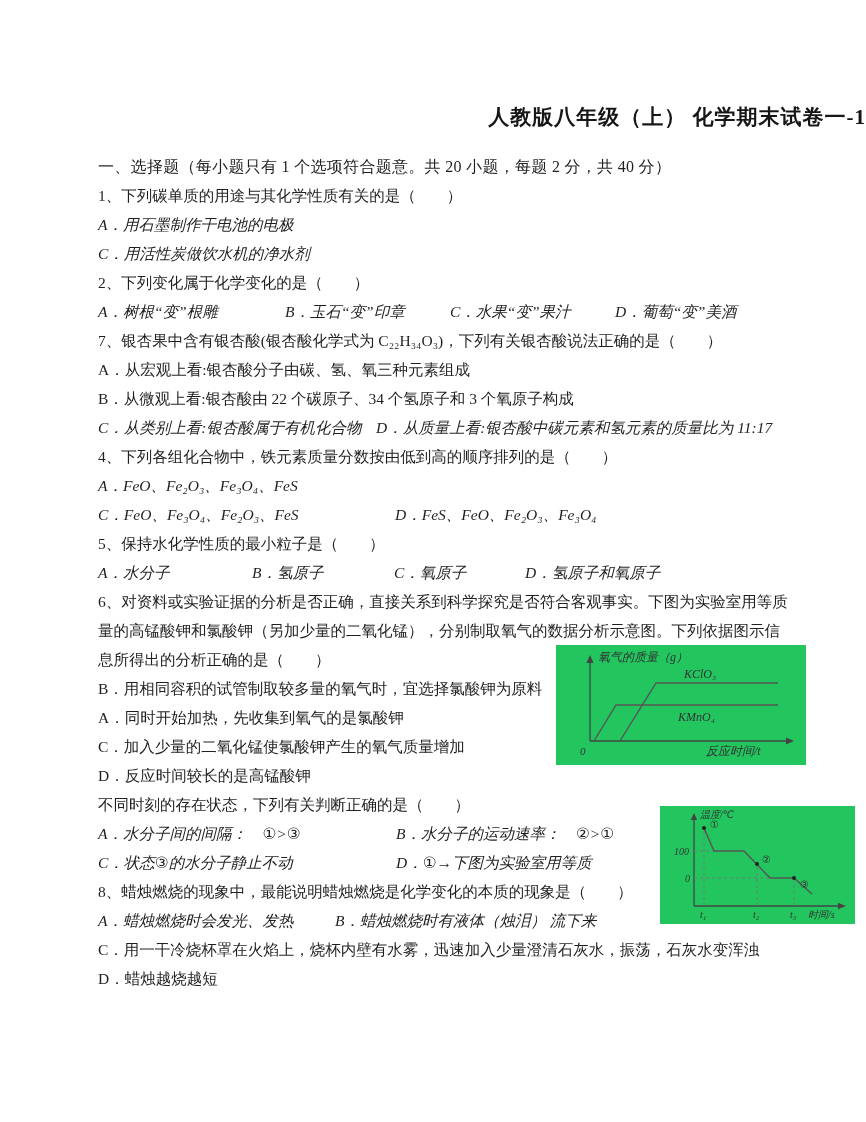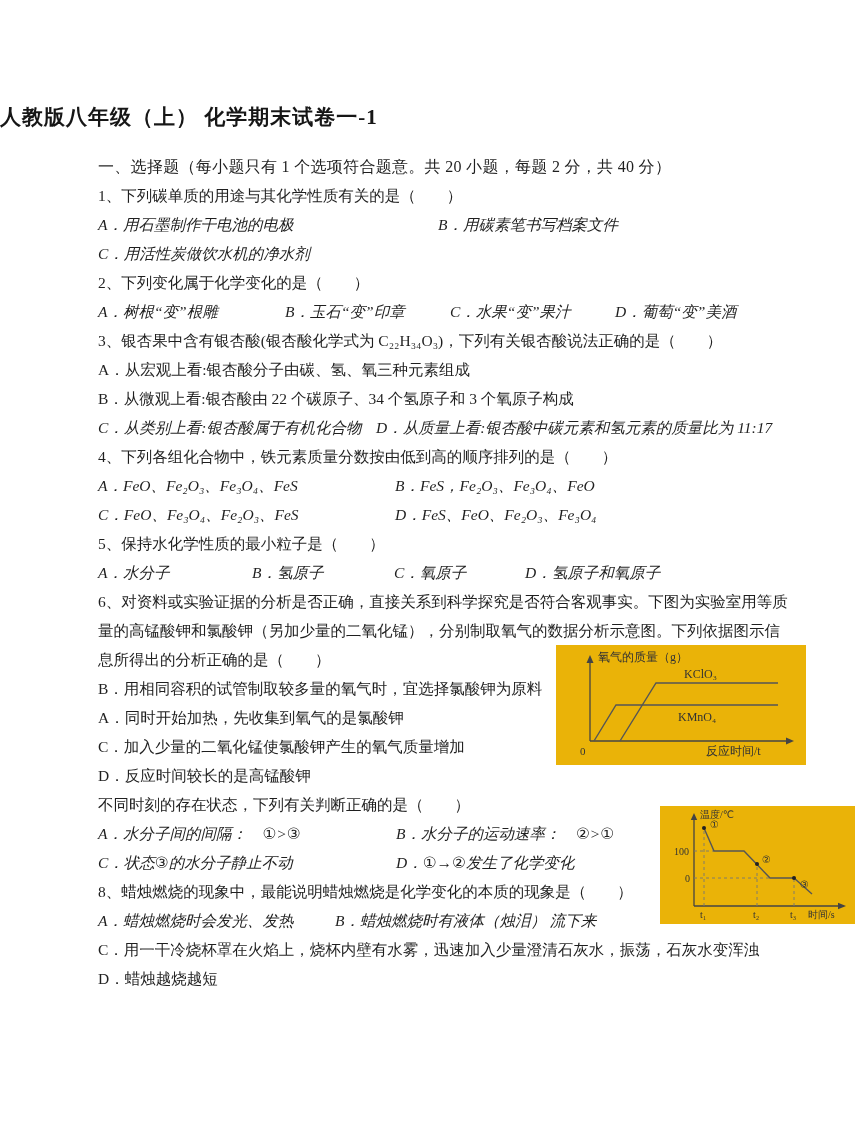--- a/index.html
+++ b/index.html
@@ -8,21 +8,21 @@
     width:866px;height:1122px;
     margin:0 auto;
     background:#ffffff;
     font-family:"Liberation Serif","DejaVu Sans",serif;
     color:#1f1f1f;
     overflow:hidden;
     box-sizing:border-box;
     padding-top:103px;
   }
   .title{
-    text-align:left;
+    text-align:right;
     font-size:21px;
     font-weight:bold;
     line-height:28px;
     letter-spacing:1px;
     color:#161616;
   }
   .content{margin-top:21px;}
   .line{
     padding-left:98px;
     padding-right:40px;
@@ -32,21 +32,22 @@
   }
   .section-heading{
     font-weight:normal;
     font-size:16px;
     letter-spacing:0.3px;
   }
   .opt-row{display:flex;}
   .opt-row > span{display:inline-block;flex:0 0 auto;font-style:italic;}
   .fig{
     position:absolute;
-    background:#eab308;
+    background:#22c55e;
+    font-style:italic;
   }
   .fig svg text{
     font-family:"Liberation Serif","DejaVu Sans",serif;
     fill:#333;
   }
   .axis{stroke:#444;stroke-width:1.3;fill:none;}
   .curve{stroke:#555;stroke-width:1.4;fill:none;}
   .dashed{stroke:#777;stroke-width:0.9;fill:none;stroke-dasharray:3 3;}
   .dot{fill:#222;}
 </style>
@@ -57,46 +58,44 @@
 
   <div class="title">人教版八年级（上） 化学期末试卷一-1</div>
 
   <div class="content">
 
     <div class="line section-heading">一、选择题（每小题只有 1 个选项符合题意。共 20 小题，每题 2 分，共 40 分）</div>
 
     <div class="line">1、下列碳单质的用途与其化学性质有关的是（　　）</div>
     <div class="line opt-row">
       <span style="width:340px">A．用石墨制作干电池的电极</span>
-      <span>B．用碳素笔书写档案文件</span>
     </div>
     <div class="line opt-row">
       <span style="width:340px">C．用活性炭做饮水机的净水剂</span>
     </div>
 
     <div class="line">2、下列变化属于化学变化的是（　　）</div>
     <div class="line opt-row">
       <span style="width:187px">A．树根“变”根雕</span>
       <span style="width:165px">B．玉石“变”印章</span>
       <span style="width:165px">C．水果“变”果汁</span>
       <span>D．葡萄“变”美酒</span>
     </div>
 
-    <div class="line">3、银杏果中含有银杏酸(银杏酸化学式为 C₂₂H₃₄O₃)，下列有关银杏酸说法正确的是（　　）</div>
+    <div class="line">7、银杏果中含有银杏酸(银杏酸化学式为 C₂₂H₃₄O₃)，下列有关银杏酸说法正确的是（　　）</div>
     <div class="line">A．从宏观上看:银杏酸分子由碳、氢、氧三种元素组成</div>
     <div class="line">B．从微观上看:银杏酸由 22 个碳原子、34 个氢原子和 3 个氧原子构成</div>
     <div class="line opt-row">
       <span style="width:278px">C．从类别上看:银杏酸属于有机化合物</span>
       <span>D．从质量上看:银杏酸中碳元素和氢元素的质量比为 11:17</span>
     </div>
 
     <div class="line">4、下列各组化合物中，铁元素质量分数按由低到高的顺序排列的是（　　）</div>
     <div class="line opt-row">
       <span style="width:297px">A．FeO、Fe₂O₃、Fe₃O₄、FeS</span>
-      <span>B．FeS，Fe₂O₃、Fe₃O₄、FeO</span>
     </div>
     <div class="line opt-row">
       <span style="width:297px">C．FeO、Fe₃O₄、Fe₂O₃、FeS</span>
       <span>D．FeS、FeO、Fe₂O₃、Fe₃O₄</span>
     </div>
 
     <div class="line">5、保持水化学性质的最小粒子是（　　）</div>
     <div class="line opt-row">
       <span style="width:154px">A．水分子</span>
       <span style="width:142px">B．氢原子</span>
@@ -112,21 +111,21 @@
     <div class="line">C．加入少量的二氧化锰使氯酸钾产生的氧气质量增加</div>
     <div class="line">D．反应时间较长的是高锰酸钾</div>
 
     <div class="line">不同时刻的存在状态，下列有关判断正确的是（　　）</div>
     <div class="line opt-row">
       <span style="width:298px">A．水分子间的间隔：　①&gt;③</span>
       <span>B．水分子的运动速率：　②&gt;①</span>
     </div>
     <div class="line opt-row">
       <span style="width:298px">C．状态③的水分子静止不动</span>
-      <span>D．①→②发生了化学变化</span>
+      <span>D．①→下图为实验室用等质</span>
     </div>
 
     <div class="line">8、蜡烛燃烧的现象中，最能说明蜡烛燃烧是化学变化的本质的现象是（　　）</div>
     <div class="line opt-row">
       <span style="width:237px">A．蜡烛燃烧时会发光、发热</span>
       <span>B．蜡烛燃烧时有液体（烛泪） 流下来</span>
     </div>
     <div class="line">C．用一干冷烧杯罩在火焰上，烧杯内壁有水雾，迅速加入少量澄清石灰水，振荡，石灰水变浑浊</div>
     <div class="line">D．蜡烛越烧越短</div>
 

